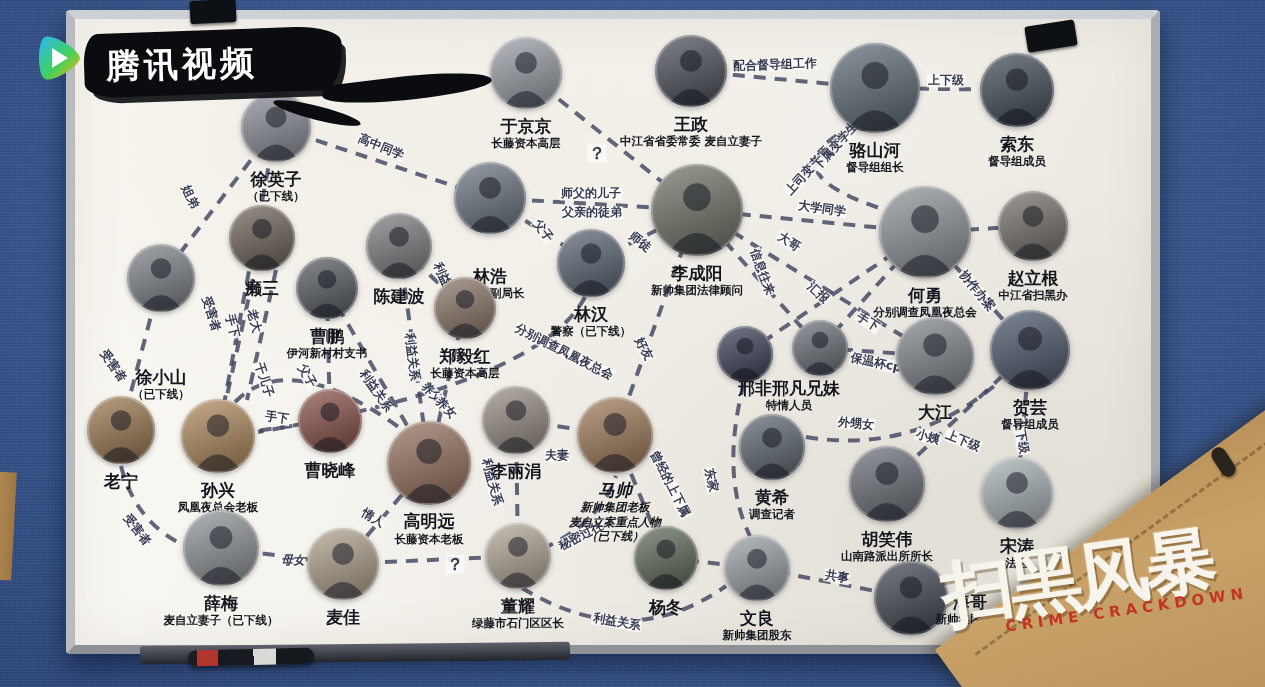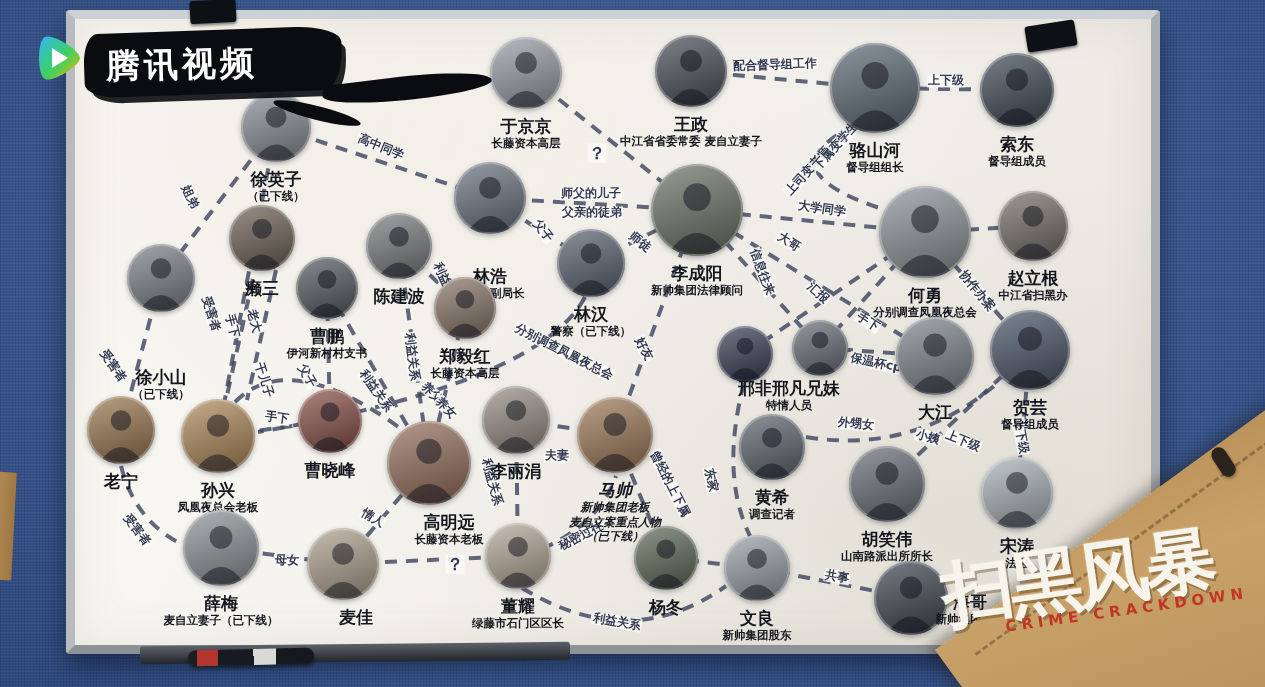--- a/index.html
+++ b/index.html
@@ -138,21 +138,21 @@
       <div class="rlabel" style="left: 446px; top: 408px; transform: translate(-50%, -50%) rotate(45deg);">养女</div>
       <div class="rlabel" style="left: 373px; top: 518px; transform: translate(-50%, -50%) rotate(30deg);">情人</div>
       <div class="rlabel" style="left: 492px; top: 482px; transform: translate(-50%, -50%) rotate(75deg);">利益关系</div>
       <div class="rlabel" style="left: 557px; top: 456px; transform: translate(-50%, -50%) rotate(0deg); text-align: right;">夫妻</div>
       <div class="rlabel" style="left: 581px; top: 536px; transform: translate(-50%, -50%) rotate(-27deg);">秘密过往</div>
       <div class="rlabel" style="left: 670px; top: 484px; transform: translate(-50%, -50%) rotate(63deg);">曾经的上下属</div>
       <div class="rlabel" style="left: 644px; top: 349px; transform: translate(-50%, -50%) rotate(62deg);">好友</div>
       <div class="rlabel" style="left: 564px; top: 352px; transform: translate(-50%, -50%) rotate(27deg);">分别调查凤凰夜总会</div>
       <div class="rlabel" style="left: 455px; top: 564px; font-size: 17px; transform: translate(-50%, -50%) rotate(0deg);">？</div>
       <div class="rlabel" style="left: 617px; top: 622px; transform: translate(-50%, -50%) rotate(10deg);">利益关系</div>
-      <div class="rlabel" style="left: 287px; top: 561px; transform: translate(-50%, -50%) rotate(0deg);">母女</div>
+      <div class="rlabel" style="left: 293px; top: 561px; transform: translate(-50%, -50%) rotate(0deg); font-style: italic;">母女</div>
       <div class="rlabel" style="left: 137px; top: 530px; transform: translate(-50%, -50%) rotate(52deg);">受害者</div>
       <div class="rlabel" style="left: 711px; top: 480px; transform: translate(-50%, -50%) rotate(78deg);">东家</div>
       <div class="rlabel" style="left: 837px; top: 577px; transform: translate(-50%, -50%) rotate(10deg);">共事</div>
       <div class="rlabel" style="left: 277px; top: 418px; transform: translate(-50%, -50%) rotate(8deg);">手下</div>
     </div>
   <div id="nodes-layer">
       <div class="photo" style="left: 241px; top: 92px; width: 70px; height: 70px; background: linear-gradient(160deg, rgba(255, 255, 255, 0.3), rgba(0, 0, 0, 0.38)), rgb(138, 143, 152);">
         <svg viewBox="0 0 100 100">
           <circle cx="50" cy="36" r="15" fill="rgba(15,18,28,.5)"></circle>
           <path d="M18 98 Q50 52 82 98 Z" fill="rgba(15,18,28,.5)"></path>
@@ -311,21 +311,21 @@
           <path d="M18 98 Q50 52 82 98 Z" fill="rgba(15,18,28,.5)"></path>
         </svg>
       </div>
       <div class="nname" style="left: 330px; top: 460px;"><div>曹晓峰</div></div>
       <div class="photo" style="left: 387px; top: 421px; width: 84px; height: 84px; background: linear-gradient(160deg, rgba(255, 255, 255, 0.3), rgba(0, 0, 0, 0.38)), rgb(150, 112, 92);">
         <svg viewBox="0 0 100 100">
           <circle cx="50" cy="36" r="15" fill="rgba(15,18,28,.5)"></circle>
           <path d="M18 98 Q50 52 82 98 Z" fill="rgba(15,18,28,.5)"></path>
         </svg>
       </div>
-      <div class="nname" style="left: 449px; top: 512px;"><div>高明远</div><div class="nsub">长藤资本老板</div></div>
+      <div class="nname" style="left: 429px; top: 512px; font-family: Liberation Serif, serif;"><div>高明远</div><div class="nsub">长藤资本老板</div></div>
       <div class="photo" style="left: 482px; top: 386px; width: 68px; height: 68px; background: linear-gradient(160deg, rgba(255, 255, 255, 0.3), rgba(0, 0, 0, 0.38)), rgb(154, 143, 133);">
         <svg viewBox="0 0 100 100">
           <circle cx="50" cy="36" r="15" fill="rgba(15,18,28,.5)"></circle>
           <path d="M18 98 Q50 52 82 98 Z" fill="rgba(15,18,28,.5)"></path>
         </svg>
       </div>
       <div class="nname" style="left: 516px; top: 461px;"><div>李丽涓</div></div>
       <div class="photo" style="left: 577px; top: 397px; width: 76px; height: 76px; background: linear-gradient(160deg, rgba(255, 255, 255, 0.3), rgba(0, 0, 0, 0.38)), rgb(160, 122, 88);">
         <svg viewBox="0 0 100 100">
           <circle cx="50" cy="36" r="15" fill="rgba(15,18,28,.5)"></circle>
@@ -355,21 +355,21 @@
           <path d="M18 98 Q50 52 82 98 Z" fill="rgba(15,18,28,.5)"></path>
         </svg>
       </div>
       <div class="nname" style="left: 221px; top: 593px;"><div>薛梅</div><div class="nsub">麦自立妻子（已下线）</div></div>
       <div class="photo" style="left: 307px; top: 528px; width: 72px; height: 72px; background: linear-gradient(160deg, rgba(255, 255, 255, 0.3), rgba(0, 0, 0, 0.38)), rgb(176, 162, 142);">
         <svg viewBox="0 0 100 100">
           <circle cx="50" cy="36" r="15" fill="rgba(15,18,28,.5)"></circle>
           <path d="M18 98 Q50 52 82 98 Z" fill="rgba(15,18,28,.5)"></path>
         </svg>
       </div>
-      <div class="nname" style="left: 343px; top: 607px; margin-left: 13px;"><div>麦佳</div></div>
+      <div class="nname" style="left: 343px; top: 607px;"><div>麦佳</div></div>
       <div class="photo" style="left: 485px; top: 523px; width: 66px; height: 66px; background: linear-gradient(160deg, rgba(255, 255, 255, 0.3), rgba(0, 0, 0, 0.38)), rgb(181, 169, 152);">
         <svg viewBox="0 0 100 100">
           <circle cx="50" cy="36" r="15" fill="rgba(15,18,28,.5)"></circle>
           <path d="M18 98 Q50 52 82 98 Z" fill="rgba(15,18,28,.5)"></path>
         </svg>
       </div>
       <div class="nname" style="left: 518px; top: 596px;"><div>董耀</div><div class="nsub">绿藤市石门区区长</div></div>
       <div class="photo" style="left: 634px; top: 526px; width: 64px; height: 64px; background: linear-gradient(160deg, rgba(255, 255, 255, 0.3), rgba(0, 0, 0, 0.38)), rgb(95, 106, 88);">
         <svg viewBox="0 0 100 100">
           <circle cx="50" cy="36" r="15" fill="rgba(15,18,28,.5)"></circle>

